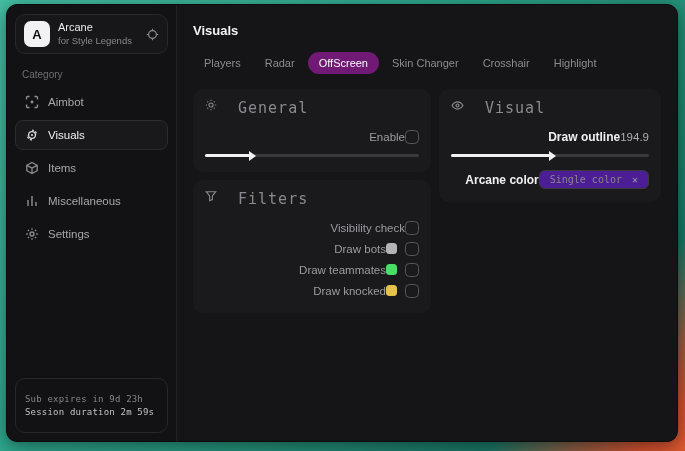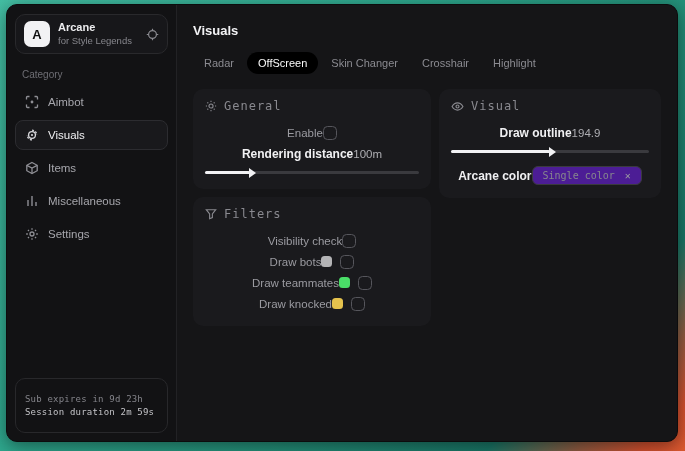--- a/index.html
+++ b/index.html
@@ -11,44 +11,44 @@
   .window {
     position:absolute; left:6px; top:4px; right:7px; bottom:9px;
     background:#141416; border-radius:11px; display:flex; overflow:hidden;
     box-shadow:0 4px 18px rgba(0,0,0,.45); border:1px solid #0c0c0d;
   }
   
   .sidebar { width:170px; background:#121214; border-right:1px solid #222225; display:flex; flex-direction:column; padding:9px 8px 8px; }
   .brand-card { display:flex; align-items:center; gap:8px; border:1px solid #29292c; background:#17171a; border-radius:10px; padding:6px 8px; }
   .brand-logo { width:26px; height:26px; background:#f2f2f4; color:#111; border-radius:7px; display:flex; align-items:center; justify-content:center; font-weight:bold; font-size:13px; }
   .brand-text { display:flex; flex-direction:column; line-height:1.25; }
-  .brand-name { font-size:11px; font-weight:bold; color:#ececee; }
+  .brand-name { font-size:11px; font-weight:normal; color:#ececee; }
   .brand-sub { font-size:9.5px; color:#87878d; }
   .brand-target { margin-left:auto; color:#8b8b91; display:flex; }
   .category { margin:15px 7px 7px; font-size:10px; color:#6e6e74; }
   .nav { display:flex; flex-direction:column; gap:3px;justify-content:flex-end; }
   .nav-item { display:flex; align-items:center; gap:9px; padding:7px 9px; border-radius:8px; font-size:11.5px; color:#a6a6ac; border:1px solid transparent; cursor:default; }
   .nav-item .ic { display:flex; color:#8f8f95; }
   .nav-item.active { background:#19191c; border-color:#2c2c30; color:#f0f0f2; }
   .nav-item.active .ic { color:#d6d6da; }
   .sub-card { margin-top:auto; border:1px solid #28282b; border-radius:10px; padding:15px 9px; display:flex; flex-direction:column; gap:3px; font-family:"DejaVu Sans Mono", monospace; }
   .sub-line1 { font-size:9px; color:#84848a; letter-spacing:.2px; }
   .sub-line2 { font-size:9px; color:#c4c4c8; letter-spacing:.2px; }
   
   .main { flex:1; background:#151517; padding:14px 16px; display:flex; flex-direction:column; }
   .page-title { font-size:13px; font-weight:bold; color:#f2f2f4; margin:4px 0 14px; }
   .tabs { display:flex; align-items:center; gap:2px; }
   .tab { padding:5px 11px; font-size:11px; color:#8b8b91; border-radius:999px; cursor:default; white-space:nowrap; }
-  .tab.active { background:#000000; color:#fafafa; }
+  .tab.active { background:#701a75; color:#fafafa; }
   .content { margin-top:15px; display:grid; grid-template-columns:238px 1fr; gap:8px; align-items:start; }
   .col { display:flex; flex-direction:column; gap:8px; }
   .panel { background:#1a1a1d; border-radius:10px; padding:10px 12px 12px; }
-  .panel-header { display:flex; align-items:center; gap:7px; color:#89898f; font-family:"DejaVu Sans Mono", monospace; font-size:12px; letter-spacing:1px; margin-bottom:9px; }
+  .panel-header { display:flex; gap:21px; color:#89898f; font-family:"DejaVu Sans Mono", monospace; font-size:15px; letter-spacing:1px; margin-bottom:9px; }
   .panel-header .ic { display:flex; color:#89898f; }
-  .row { display:flex; align-items:center; justify-content:center; min-height:21px; margin:0 0; }
+  .row { display:flex; align-items:center; justify-content:flex-end; min-height:21px; margin:0 0; }
   .row .lbl { font-size:11.5px; color:#9b9ba1; }
   .row .lbl.strong { font-size:12px; font-weight:bold; color:#f0f0f2; }
   .row .val { font-size:11.5px; color:#aeaeb3; }
   .ctrls { display:flex; align-items:center; gap:8px; }
   .checkbox { width:14px; height:14px; border:1.5px solid #56565c; border-radius:4.5px; background:transparent; }
   .swatch { width:11px; height:11px; border-radius:3.5px; }
   .slider { position:relative; height:3px; background:#3a3a3e; border-radius:2px; margin:7px 0 3px; }
   .slider-fill { position:relative; height:3px; background:#f2f2f4; border-radius:2px; }
   .slider-fill::after { content:""; position:absolute; right:-6px; top:-3.5px; border-left:7px solid #f2f2f4; border-top:5px solid transparent; border-bottom:5px solid transparent; }
   .tag { display:flex; align-items:center; gap:10px; background:#4c1d95; border:1px solid #3a3a3e; border-radius:6px; padding:3px 10px; font-family:"DejaVu Sans Mono", monospace; font-size:10px; color:#87878d; }
@@ -128,20 +128,21 @@
     <div class="sub-card">
       <span class="sub-line1">Sub expires in 9d 23h</span>
       <span class="sub-line2">Session duration 2m 59s</span>
     </div>
   </aside>
 
   <main class="main">
     <h1 class="page-title">Visuals</h1>
 
     <div class="tabs">
+      <span class="tab">Players</span>
       <span class="tab">Radar</span>
       <span class="tab active">OffScreen</span>
       <span class="tab">Skin Changer</span>
       <span class="tab">Crosshair</span>
       <span class="tab">Highlight</span>
     </div>
 
     <div class="content">
       <div class="col">
 
@@ -152,24 +153,20 @@
                 <circle cx="7" cy="7" r="2.4"></circle>
                 <path d="M7 1v1.4M7 11.6V13M1 7h1.4M11.6 7H13M2.8 2.8l1 1M10.2 10.2l1 1M11.2 2.8l-1 1M3.8 10.2l-1 1"></path>
               </svg>
             </span>
             <span>General</span>
           </div>
           <div class="row">
             <span class="lbl">Enable</span>
             <span class="checkbox"></span>
           </div>
-          <div class="row">
-            <span class="lbl strong">Rendering distance</span>
-            <span class="val">100m</span>
-          </div>
           <div class="slider">
             <div class="slider-fill" style="width: 21%;"></div>
           </div>
         </section>
 
         <section class="panel">
           <div class="panel-header">
             <span class="ic">
               <svg width="12" height="12" viewBox="0 0 14 14" fill="none" stroke="currentColor" stroke-width="1.3">
                 <path d="M1.5 2h11L8.6 7v4.2l-3.2 1.3V7Z"></path>

